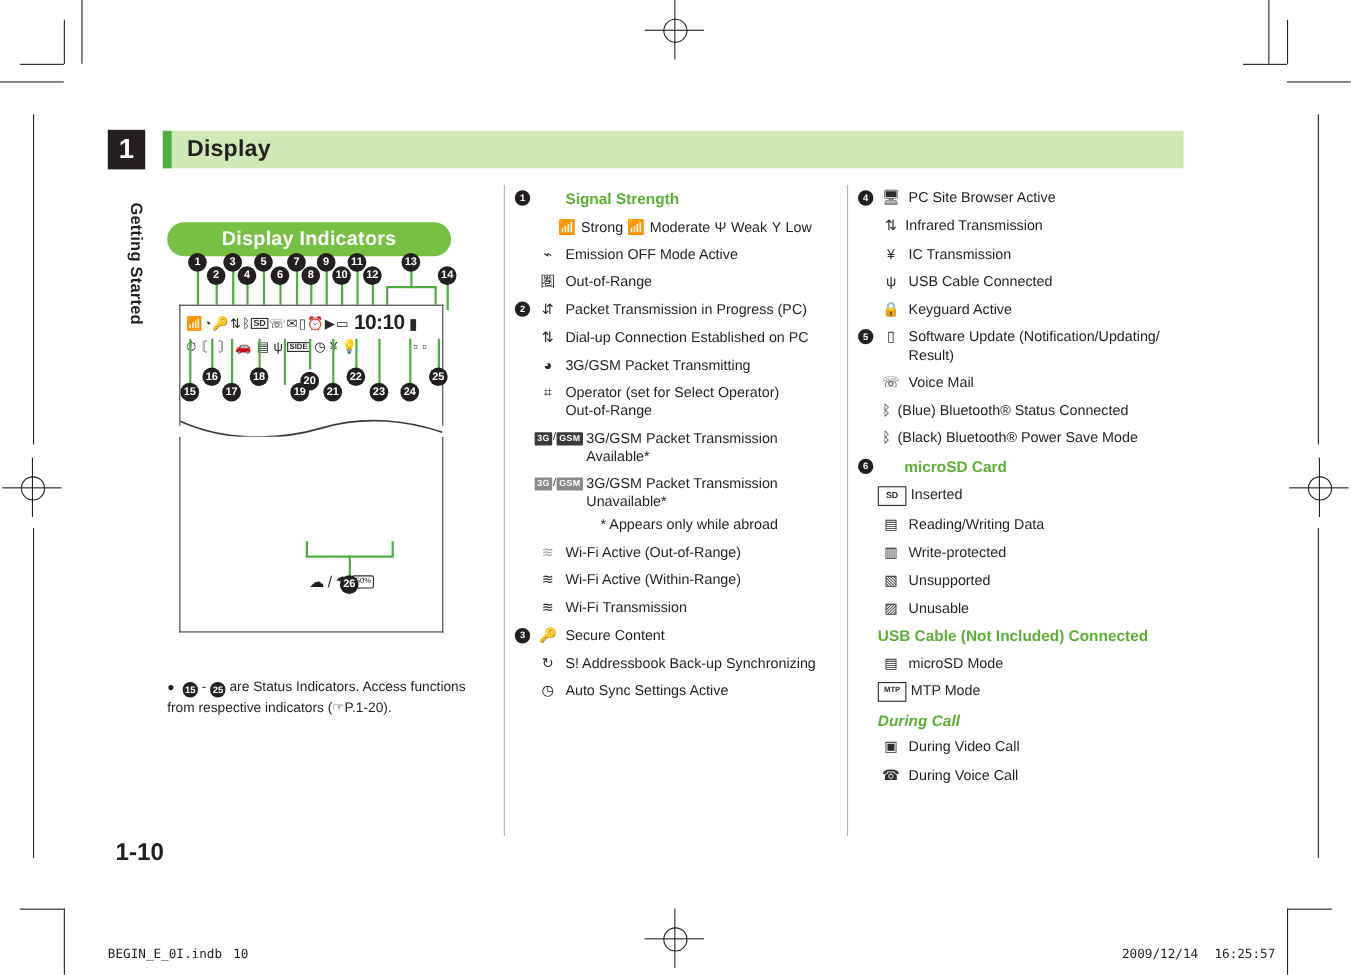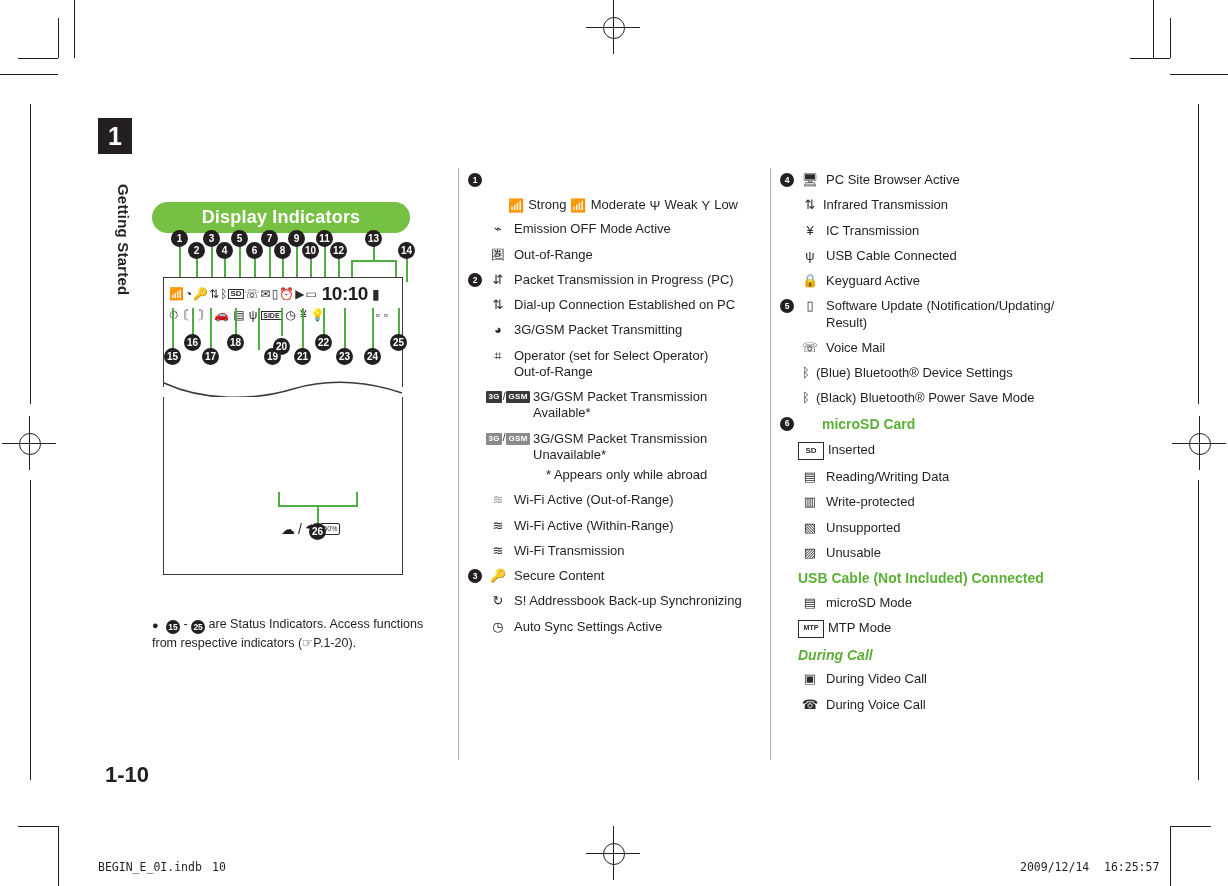--- a/index.html
+++ b/index.html
@@ -124,20 +124,24 @@
       <div class="circ"></div>
     </div>
   <div class="mark" style="left:30px;top:104px;width:1px;height:300px;"></div>
   <div class="mark" style="left:30px;top:480px;width:1px;height:300px;"></div>
   <div class="mark" style="left:1198px;top:104px;width:1px;height:300px;"></div>
   <div class="mark" style="left:1198px;top:480px;width:1px;height:300px;"></div>
 
   <div class="chapter-tab">1</div>
   <div class="chapter-label">Getting Started</div>
 
+  <div class="sec-head">
+    <div class="bar"></div>
+    <div class="txt">Display</div>
+  </div>
 
   <div class="col-rule" style="left:458px;top:168px;height:592px;"></div>
   <div class="col-rule" style="left:770px;top:168px;height:592px;"></div>
 
   <div class="pill">Display Indicators</div>
 
   <div class="fig">
 
     <div class="lead" style="left:39px;top:16px;height:36px;"></div>
     <div class="lead" style="left:56px;top:28px;height:24px;"></div>
@@ -257,20 +261,21 @@
     </span>
   </div>
 
   <div class="legend" style="left:468px;top:172px;width:292px;">
 
     <div class="lrow">
       <span class="lnum">
           <span class="cnum">1</span>
         </span>
       <span class="lico"></span>
+      <span class="ltxt green">Signal Strength</span>
     </div>
 
     <div class="lrow" style="margin-bottom:8px;">
       <span class="lnum"></span>
       <span class="ltxt" style="padding-left:22px;">
         <span class="inline-items">
           <span class="si">📶</span>
             <span>Strong</span>
           <span class="si">📶</span>
             <span>Moderate</span>
@@ -426,21 +431,21 @@
 
     <div class="lrow">
       <span class="lnum"></span>
       <span class="lico">☏</span>
       <span class="ltxt">Voice Mail</span>
     </div>
 
     <div class="lrow">
       <span class="lnum"></span>
       <span class="lico" style="flex:0 0 16px;">ᛒ</span>
-      <span class="ltxt" style="padding-left:2px;">(Blue)   Bluetooth® Device Settings</span>
+      <span class="ltxt" style="padding-left:2px;">(Blue)   Bluetooth® Status Connected</span>
     </div>
 
     <div class="lrow">
       <span class="lnum"></span>
       <span class="lico" style="flex:0 0 16px;">ᛒ</span>
       <span class="ltxt" style="padding-left:2px;">(Black) Bluetooth® Power Save Mode</span>
     </div>
 
     <div class="lrow">
       <span class="lnum">

